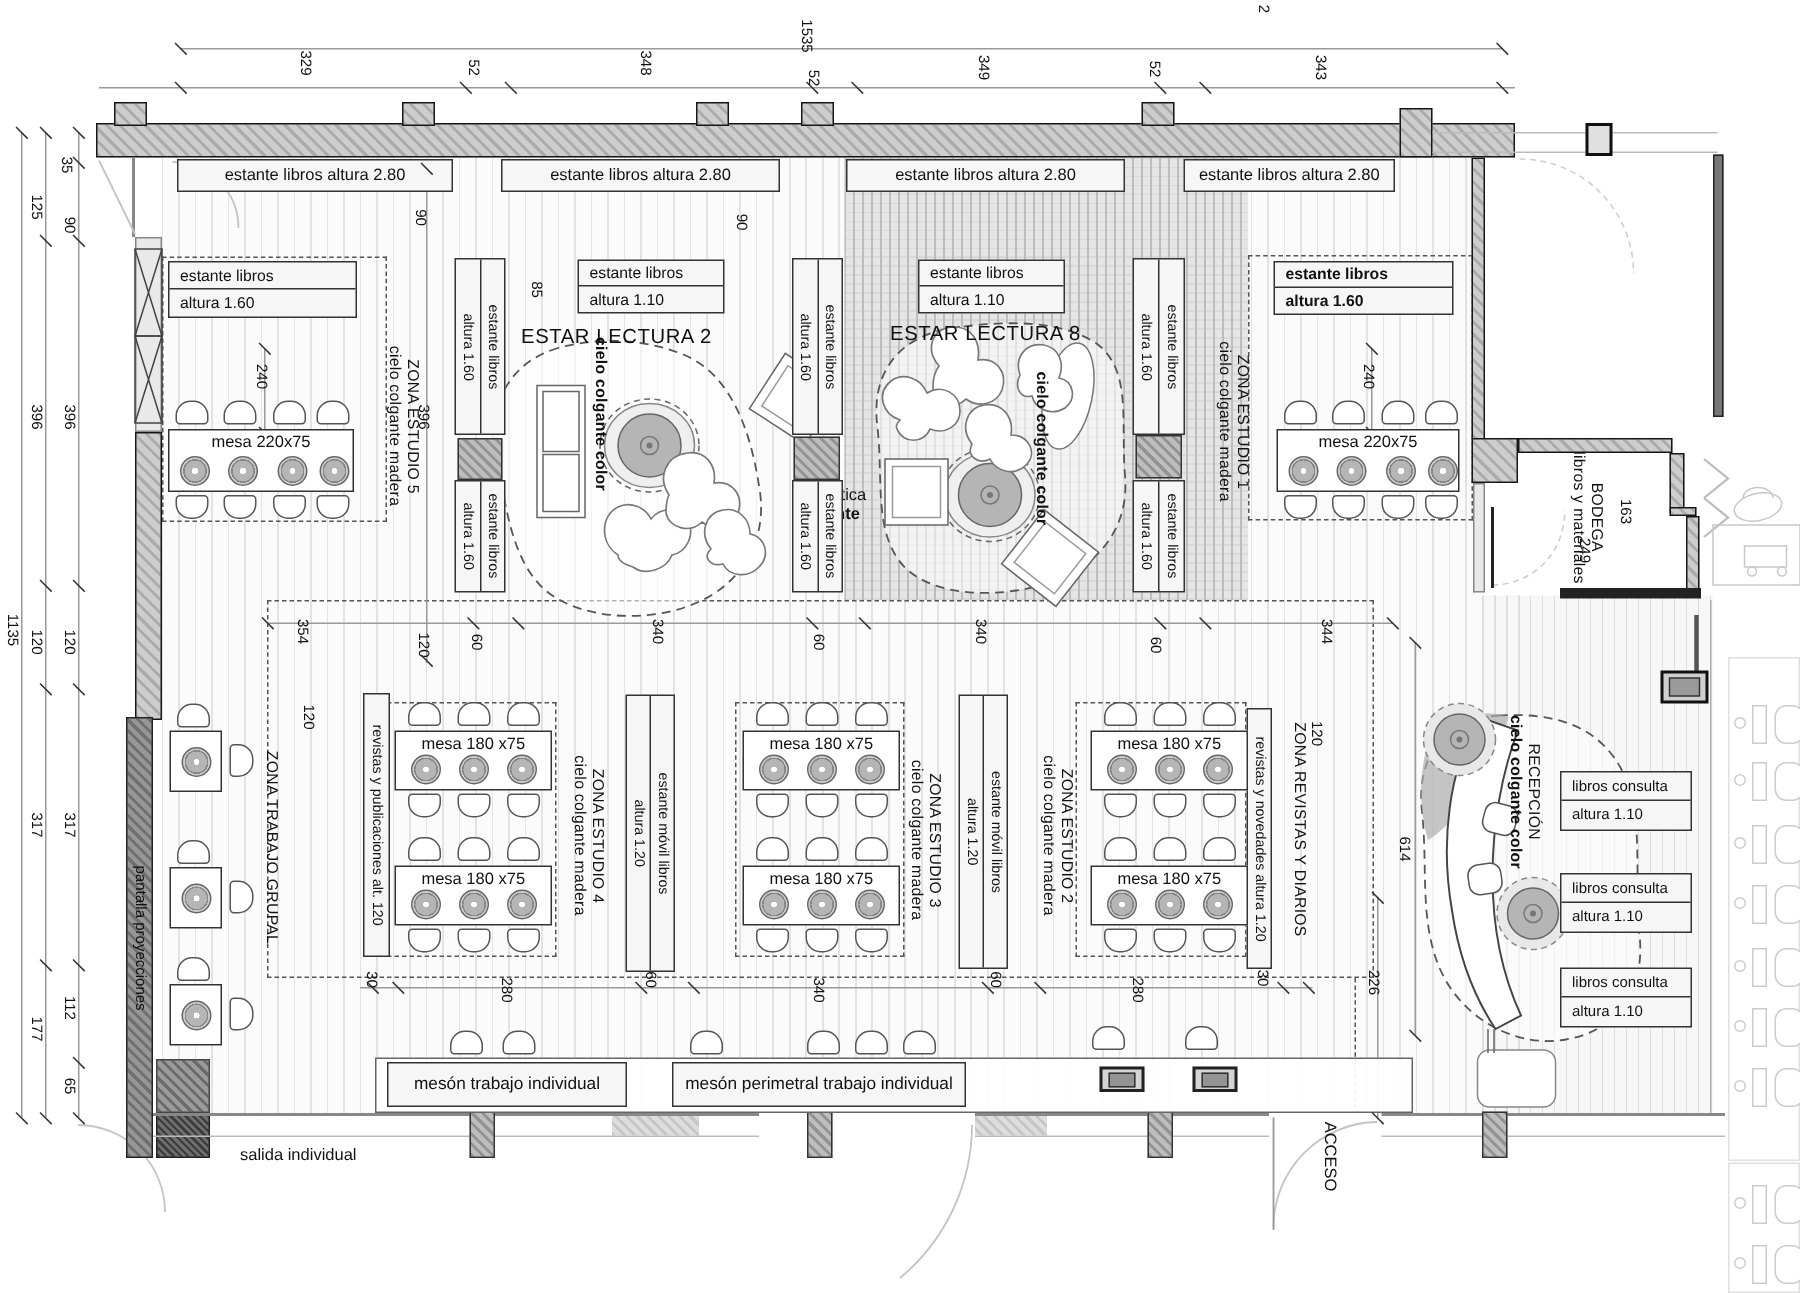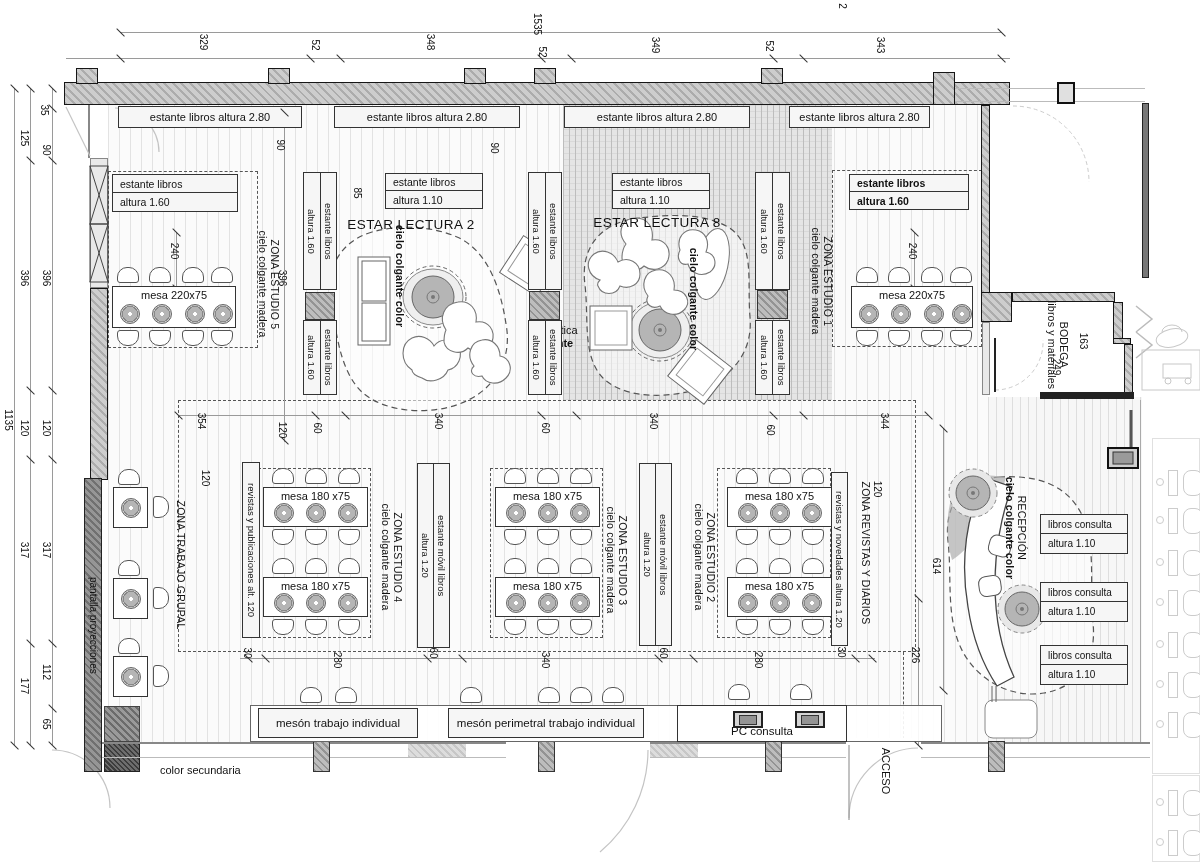--- a/index.html
+++ b/index.html
@@ -214,21 +214,20 @@
       <path d="M1162 332 a10 7 0 0 1 20 0"></path>
       <rect x="1163" y="364" width="28" height="14"></rect>
         <circle cx="1168" cy="381" r="3"></circle>
         <circle cx="1188" cy="381" r="3"></circle>
     </g>
   </svg>
 
   <div class="abs" style="left:250px;top:705px;width:692px;height:37px;border:1px solid #666;background:rgba(255,255,255,.92);box-sizing:border-box;"></div>
   <div class="abs lbl" style="left:448px;top:708px;width:196px;height:30px;font-size:11.5px;">mesón perimetral trabajo individual</div>
   <div class="abs lbl" style="left:258px;top:708px;width:160px;height:30px;font-size:11.5px;">mesón trabajo individual</div>
-  <div class="abs" style="left:677px;top:705px;width:170px;height:37px;border:1.2px solid #333;background:#fff;box-sizing:border-box;text-align:center;font-size:11.5px;padding-top:19px;">PC consulta</div>
 
   <div class="abs lbl" style="left:118px;top:106px;width:184px;height:22px;">estante libros altura 2.80</div>
   <div class="abs lbl" style="left:334px;top:106px;width:186px;height:22px;">estante libros altura 2.80</div>
   <div class="abs lbl" style="left:564px;top:106px;width:186px;height:22px;">estante libros altura 2.80</div>
   <div class="abs lbl" style="left:789px;top:106px;width:141px;height:22px;">estante libros altura 2.80</div>
 
   <div class="abs lbl2" style="left:112px;top:174px;width:126px;height:38px;">
     <div class="row">estante libros</div>
     <div class="row">altura 1.60</div>
   </div>
@@ -291,21 +290,21 @@
   <div class="abs vt zone bold" style="left:400px;top:276px;">cielo colgante color</div>
   <div class="abs vt zone bold" style="left:694px;top:299px;">cielo colgante color</div>
 
   <div class="abs" style="left:528px;top:324px;font-size:11px;line-height:13px;">
     <div>señalética</div>
     <div class="bold">colgante</div>
   </div>
   <div class="abs pantalla" style="left:84px;top:478px;width:18px;height:294px;">
     <span class="vt" style="font-size:10px;">pantalla proyecciones</span>
   </div>
-  <div class="abs" style="left:160px;top:764px;font-size:11px;">color secundaria</div>
+  <div class="abs" style="left:160px;top:764px;font-size:11px;">salida individual</div>
   <div class="abs vt" style="left:886px;top:771px;font-size:11px;transform:translate(-50%,-50%);">ACCESO</div>
 
   <div id="gen">
       <div class="vt dim" style="position: absolute; left: 203px; top: 42px;">329</div>
       <div class="vt dim" style="position: absolute; left: 315px; top: 45px;">52</div>
       <div class="vt dim" style="position: absolute; left: 430px; top: 42px;">348</div>
       <div class="vt dim" style="position: absolute; left: 537px; top: 24px;">1535</div>
       <div class="vt dim" style="position: absolute; left: 542px; top: 52px;">52</div>
       <div class="vt dim" style="position: absolute; left: 655px; top: 45px;">349</div>
       <div class="vt dim" style="position: absolute; left: 769px; top: 46px;">52</div>

